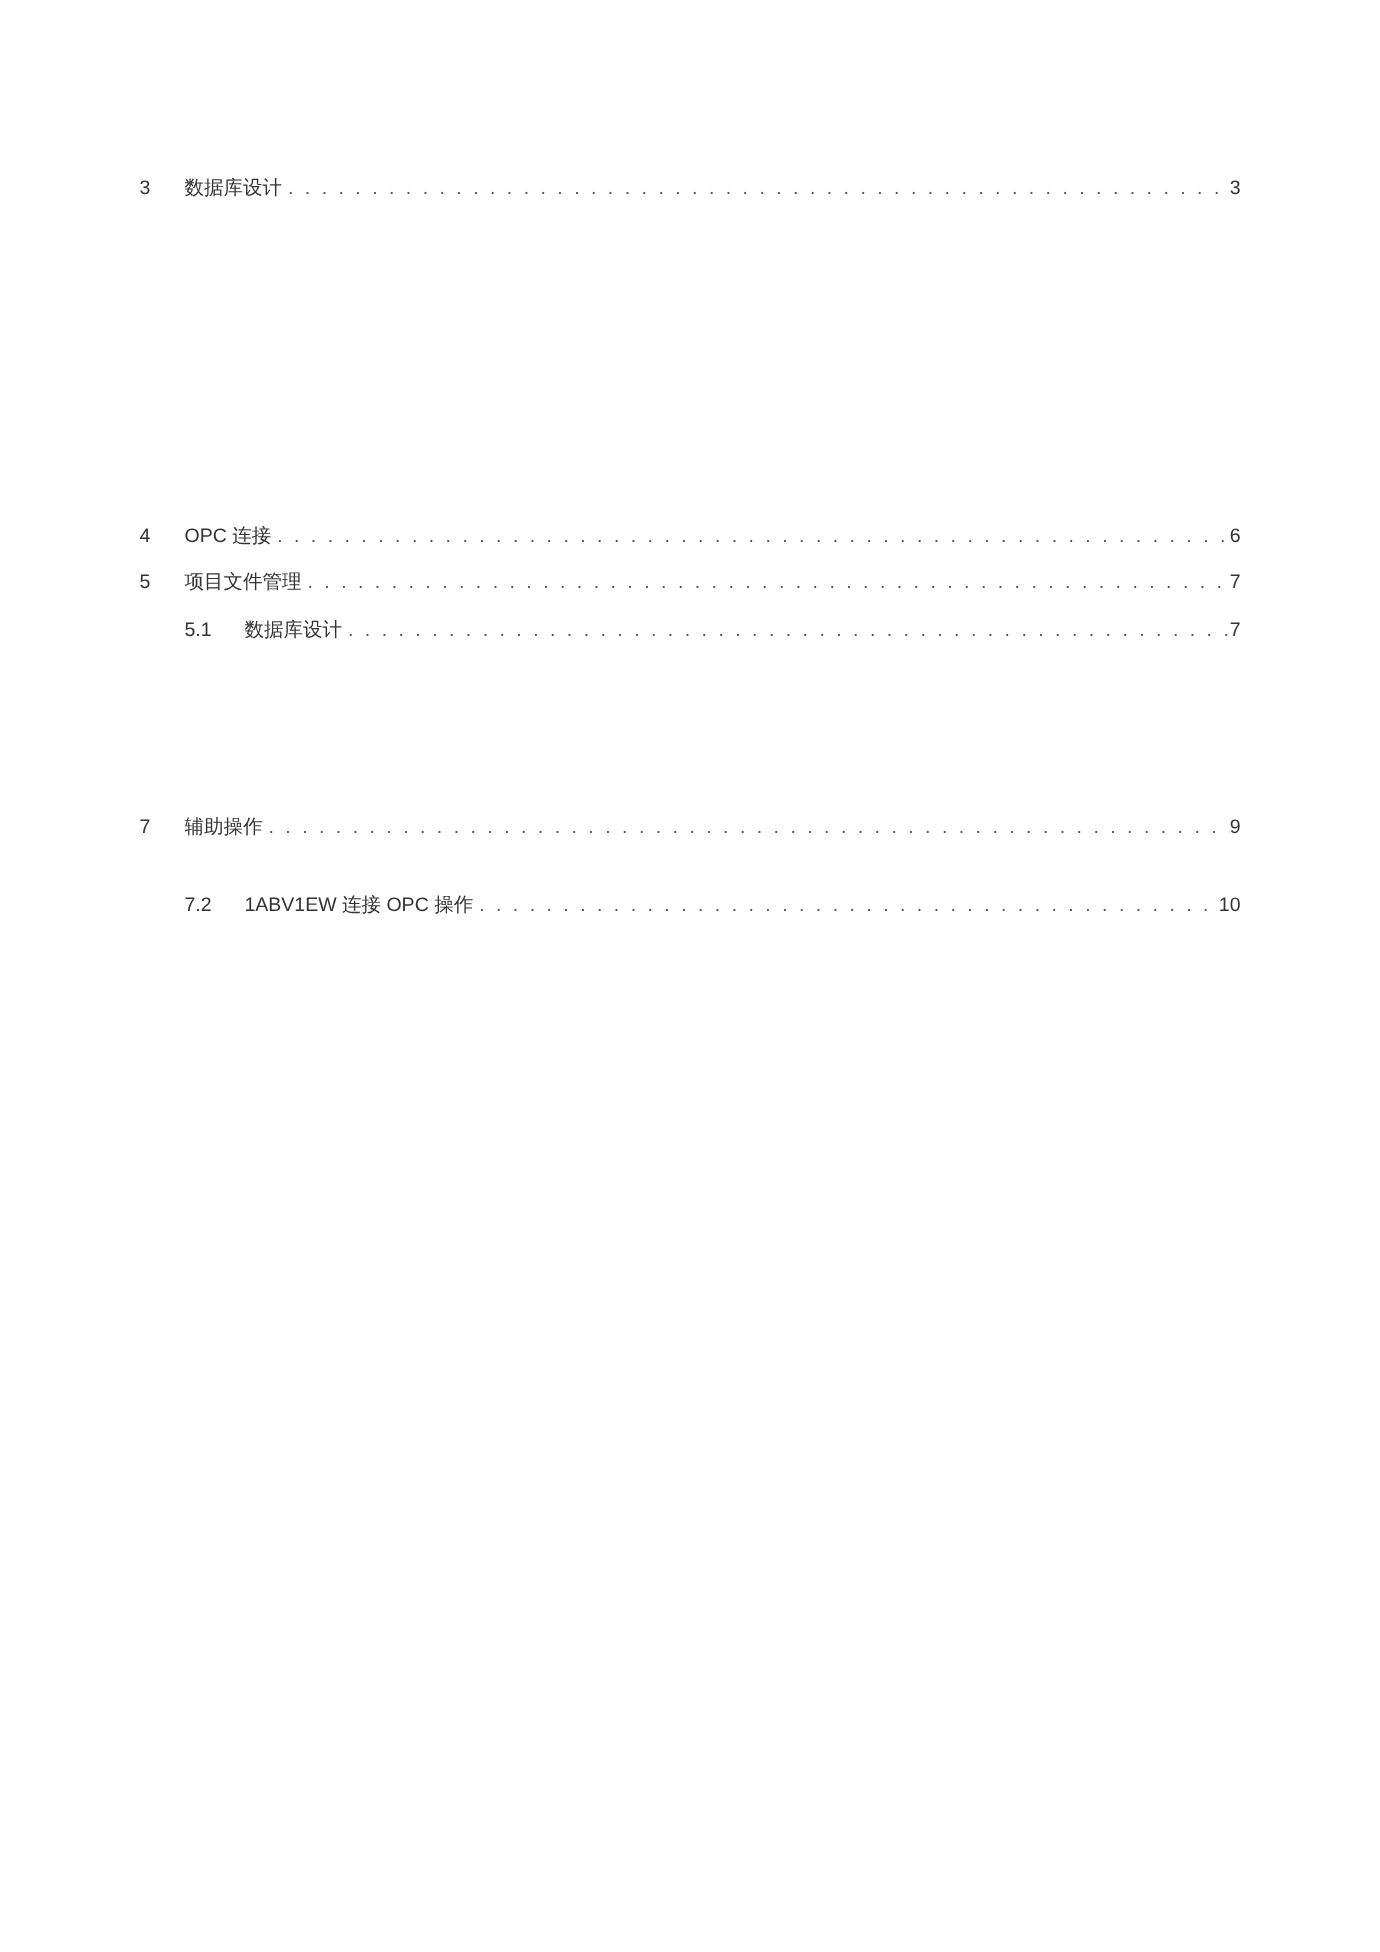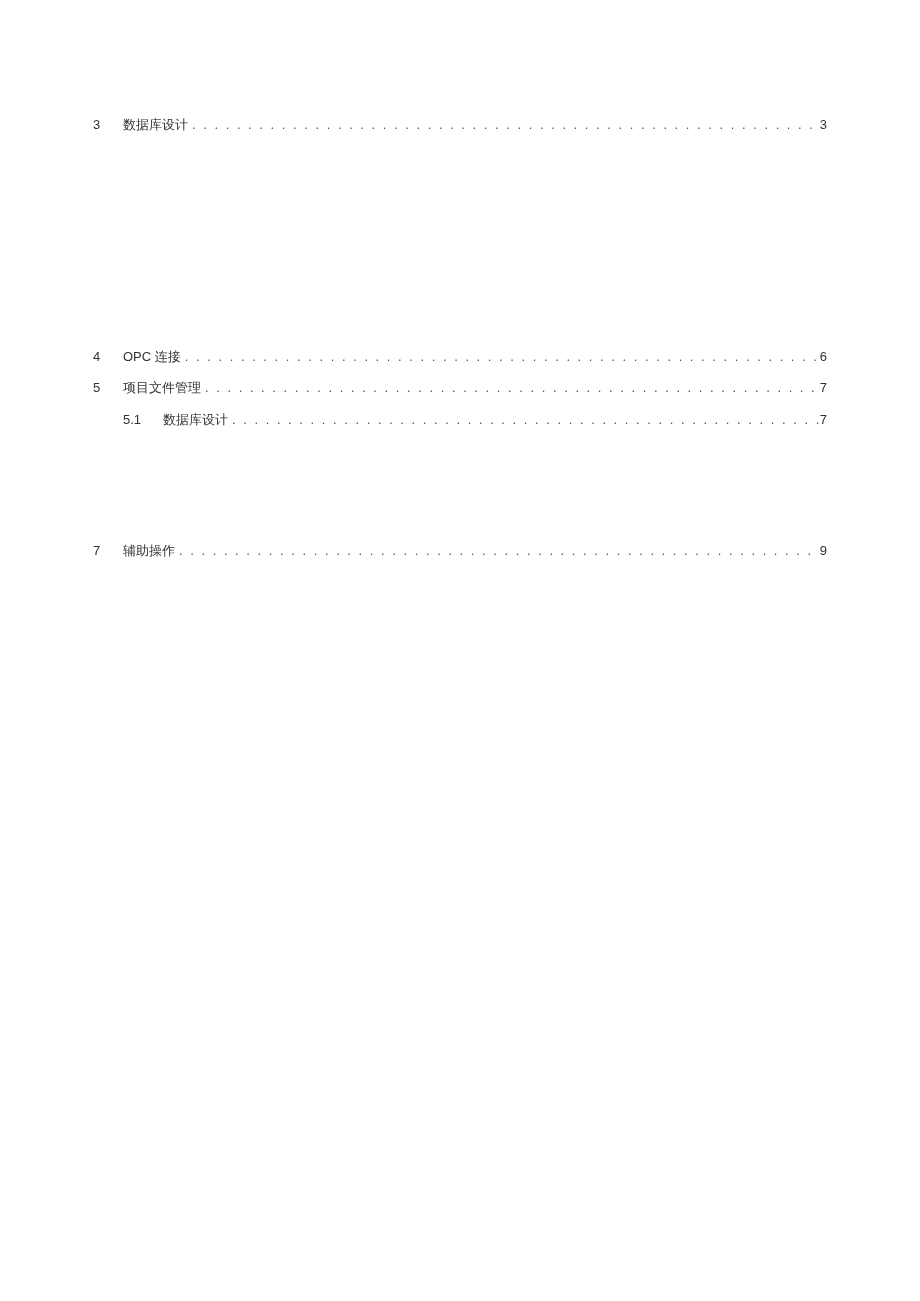--- a/index.html
+++ b/index.html
@@ -103,14 +103,20 @@
 
   <div class="toc-entry">
     <span class="toc-num">7</span>
     <span class="toc-title">辅助操作</span>
     <span class="toc-dots"></span>
     <span class="toc-page">9</span>
   </div>
 
   <div class="gap-small"></div>
 
+  <div class="toc-entry indent">
+    <span class="toc-sub-num">7.2</span>
+    <span class="toc-title">1ABV1EW 连接 OPC 操作</span>
+    <span class="toc-dots"></span>
+    <span class="toc-page">10</span>
+  </div>
 
 </div>
 
 </body></html>

